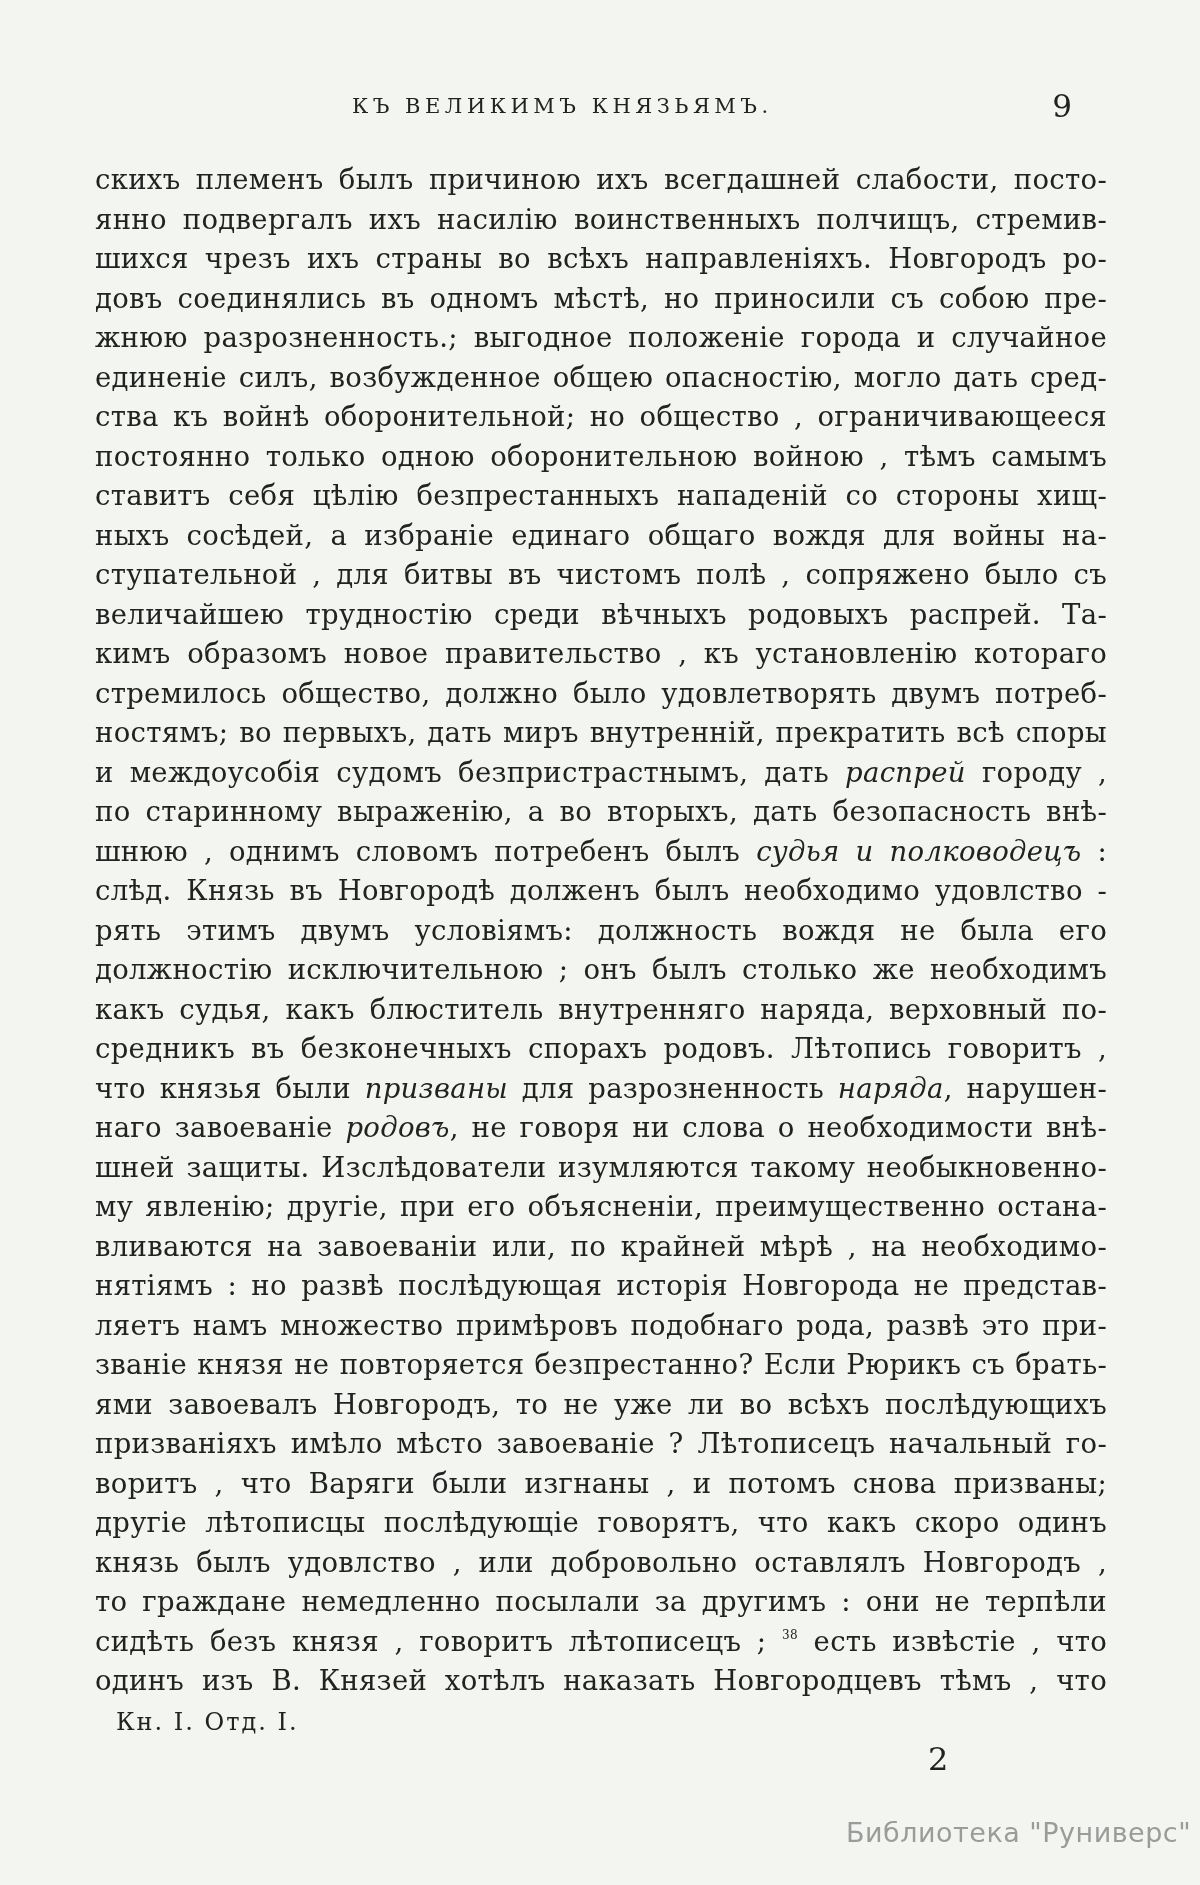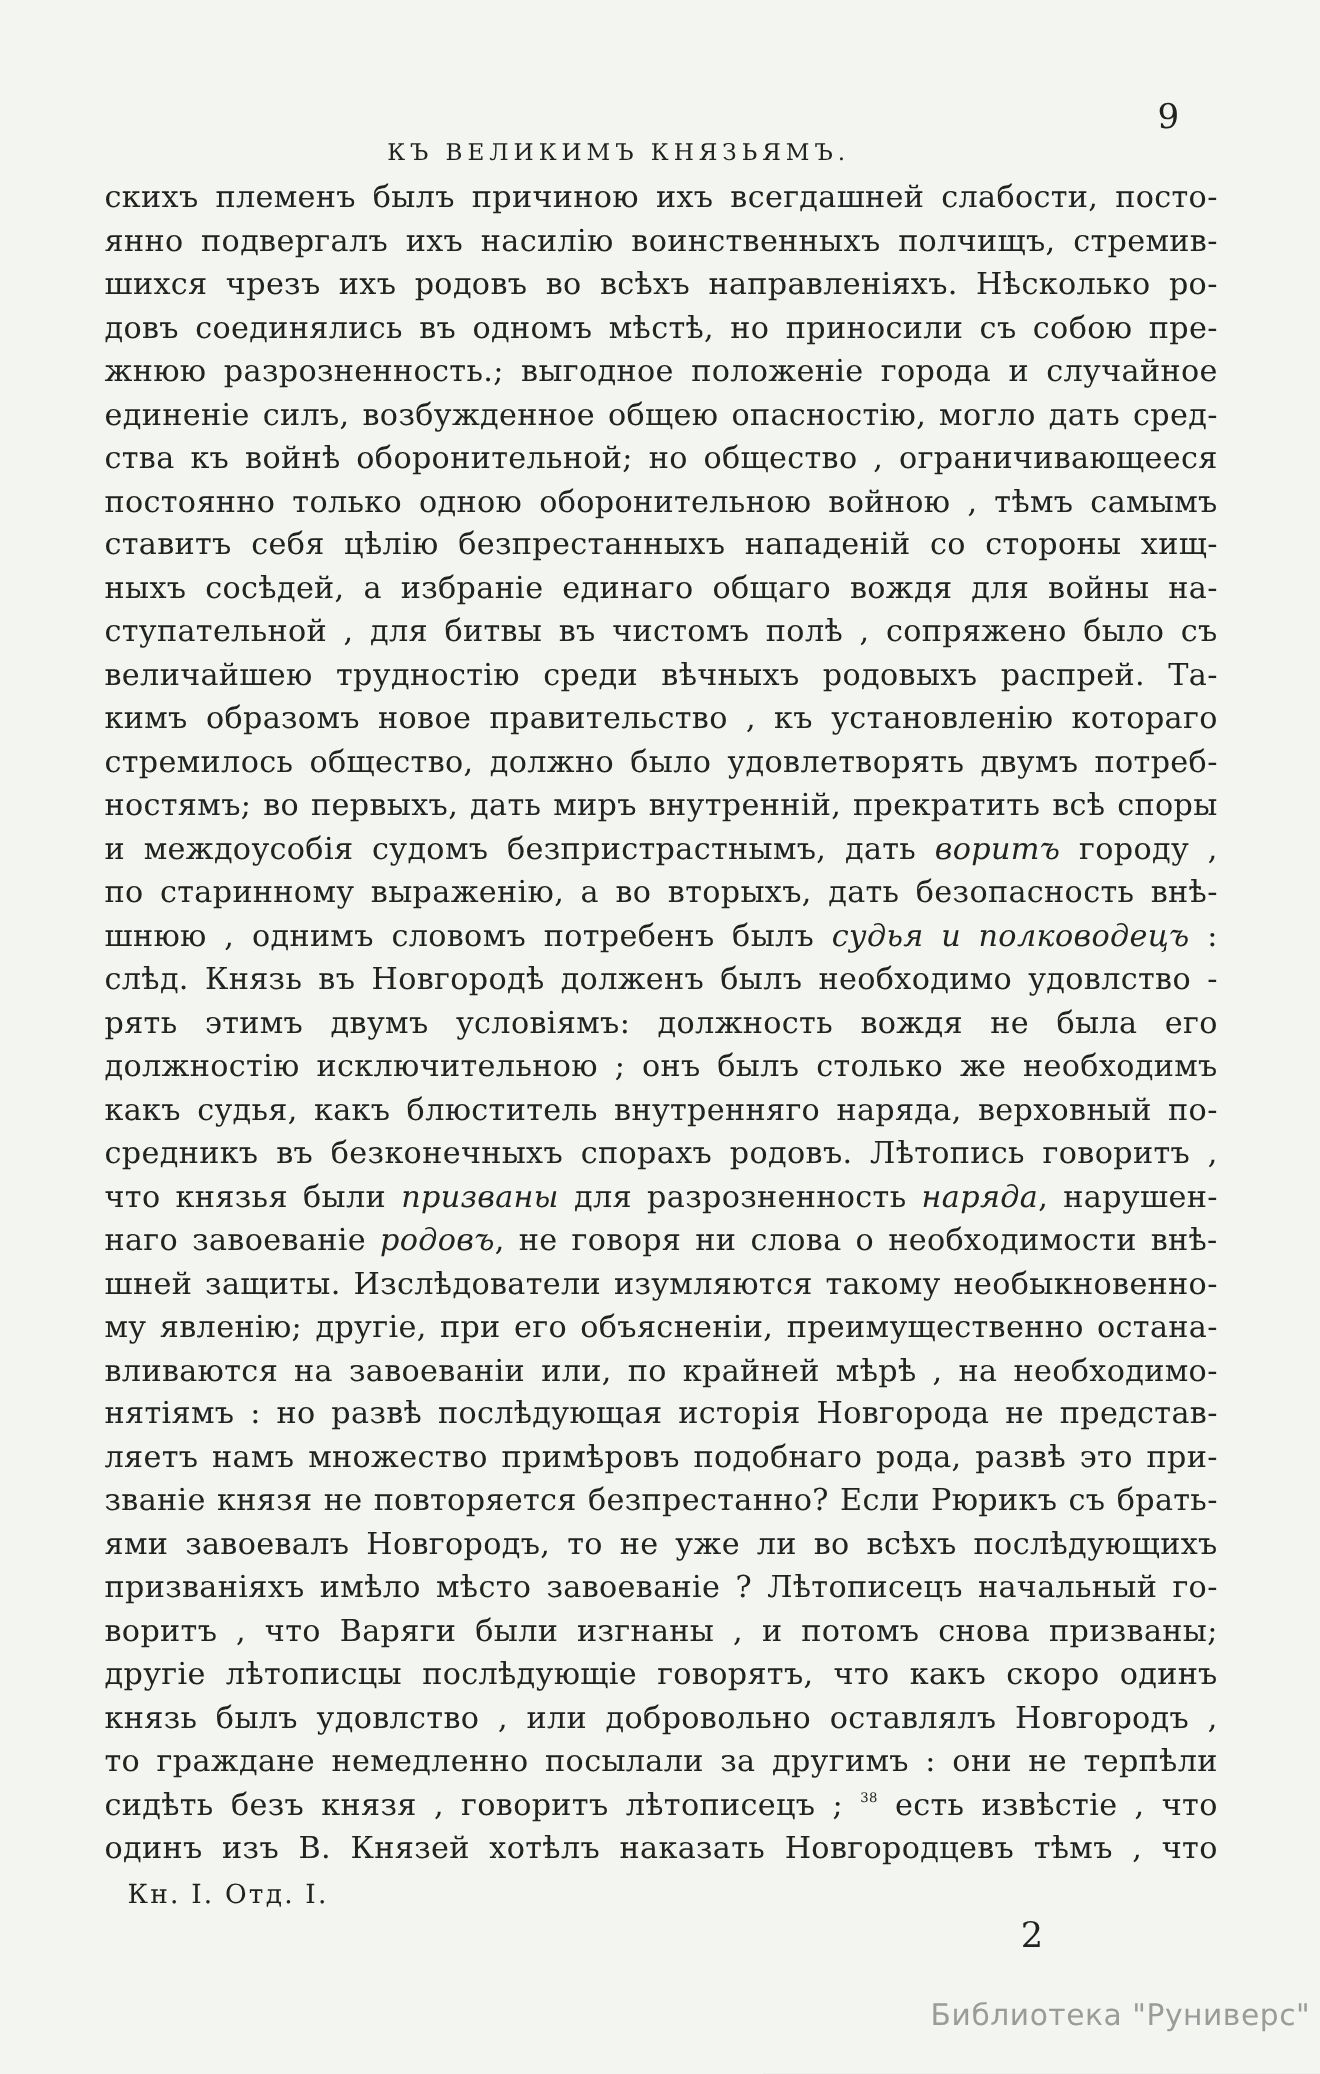--- a/index.html
+++ b/index.html
@@ -17,21 +17,20 @@
     top: 90px; left: 0;
     width: 100%;
     height: 40px;
   }
   .header-title {
     position: absolute;
     left: 352px; top: 4px;
     font-size: 21px;
     letter-spacing: 4.5px;
     white-space: nowrap;
-    margin-top: 32px;
   }
   .page-number {
     position: absolute;
     right: 128px; top: -2px;
     font-size: 31px;
   }
   .body-text {
     position: absolute;
     top: 160px; left: 95px;
     width: 1012px;
@@ -77,34 +76,34 @@
 <div class="page">
 
   <div class="running-header">
     <span class="header-title">КЪ ВЕЛИКИМЪ КНЯЗЬЯМЪ.</span>
     <span class="page-number">9</span>
   </div>
 
   <div class="body-text" id="body-text">
       <div class="text-line"><span>скихъ племенъ былъ причиною ихъ всегдашней слабости, посто-</span></div>
       <div class="text-line"><span>янно подвергалъ ихъ насилію воинственныхъ полчищъ, стремив-</span></div>
-      <div class="text-line"><span>шихся чрезъ ихъ родовъ во всѣхъ направленіяхъ. Нѣсколько ро-</span></div>
+      <div class="text-line"><span>шихся чрезъ ихъ страны во всѣхъ направленіяхъ. Новгородъ ро-</span></div>
       <div class="text-line"><span>довъ соединялись въ одномъ мѣстѣ, но приносили съ собою пре-</span></div>
       <div class="text-line"><span>жнюю разрозненность.; выгодное положеніе города и случайное</span></div>
       <div class="text-line"><span>единеніе силъ, возбужденное общею опасностію, могло дать сред-</span></div>
       <div class="text-line"><span>ства къ войнѣ оборонительной; но общество , ограничивающееся</span></div>
       <div class="text-line"><span>постоянно только одною оборонительною войною , тѣмъ самымъ</span></div>
       <div class="text-line"><span>ставитъ себя цѣлію безпрестанныхъ нападеній со стороны хищ-</span></div>
       <div class="text-line"><span>ныхъ сосѣдей, а избраніе единаго общаго вождя для войны на-</span></div>
       <div class="text-line"><span>ступательной , для битвы въ чистомъ полѣ , сопряжено было съ</span></div>
       <div class="text-line"><span>величайшею трудностію среди вѣчныхъ родовыхъ распрей. Та-</span></div>
       <div class="text-line"><span>кимъ образомъ новое правительство , къ установленію котораго</span></div>
       <div class="text-line"><span>стремилось общество, должно было удовлетворять двумъ потреб-</span></div>
       <div class="text-line"><span>ностямъ; во первыхъ, дать миръ внутренній, прекратить всѣ споры</span></div>
-      <div class="text-line"><span>и междоусобія судомъ безпристрастнымъ, дать </span><i>воритъ</i><span> городу ,</span></div>
+      <div class="text-line"><span>и междоусобія судомъ безпристрастнымъ, дать </span><i>распрей</i><span> городу ,</span></div>
       <div class="text-line"><span>по старинному выраженію, а во вторыхъ, дать безопасность внѣ-</span></div>
       <div class="text-line"><span>шнюю , однимъ словомъ потребенъ былъ </span><i>судья и полководецъ</i><span> :</span></div>
       <div class="text-line"><span>слѣд. Князь въ Новгородѣ долженъ былъ необходимо удовлство -</span></div>
       <div class="text-line"><span>рять этимъ двумъ условіямъ: должность вождя не была его</span></div>
       <div class="text-line"><span>должностію исключительною ; онъ былъ  столько же необходимъ</span></div>
       <div class="text-line"><span>какъ судья, какъ блюститель внутренняго наряда, верховный по-</span></div>
       <div class="text-line"><span>средникъ въ безконечныхъ спорахъ родовъ. Лѣтопись говоритъ ,</span></div>
       <div class="text-line"><span>что князья были </span><i>призваны</i><span> для разрозненность </span><i>наряда</i><span>, нарушен-</span></div>
       <div class="text-line"><span>наго завоеваніе </span><i>родовъ</i><span>, не говоря ни слова о необходимости внѣ-</span></div>
       <div class="text-line"><span>шней защиты. Изслѣдователи изумляются такому необыкновенно-</span></div>

